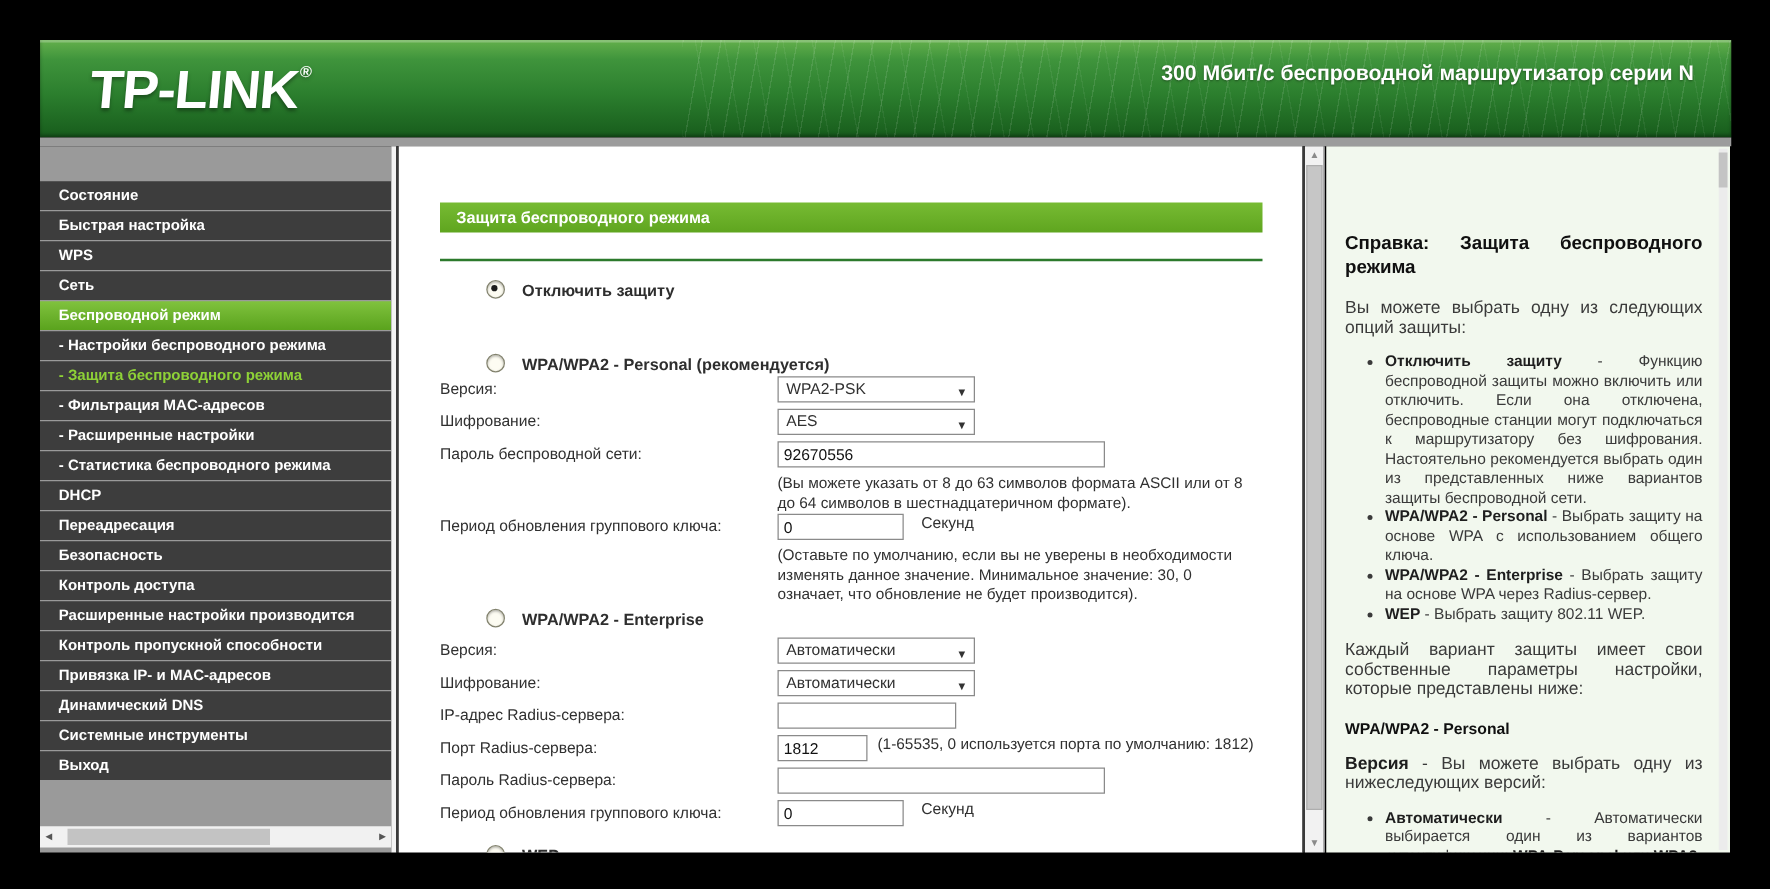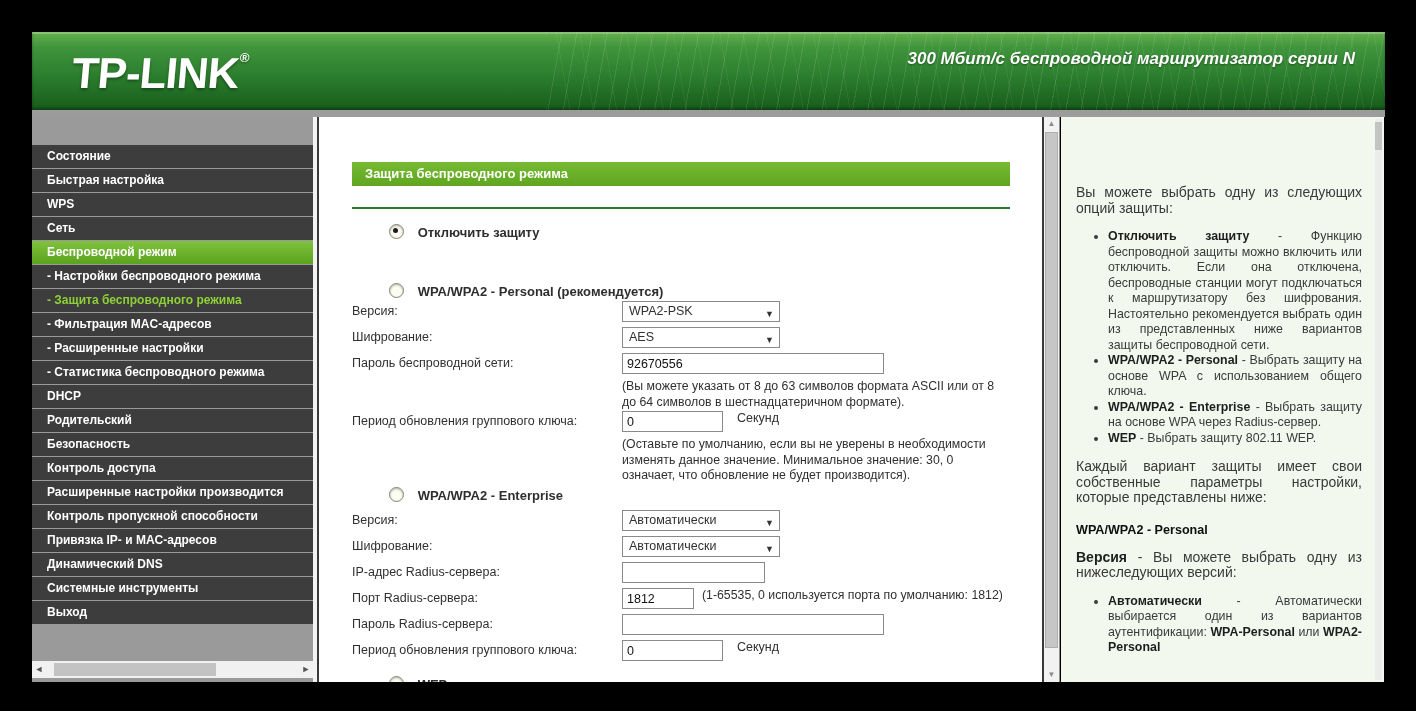--- a/index.html
+++ b/index.html
@@ -20,21 +20,21 @@
     background:
       repeating-linear-gradient(100deg, rgba(255,255,255,.10) 0 1px, transparent 1px 15px),
       repeating-linear-gradient(80deg, rgba(255,255,255,.06) 0 1px, transparent 1px 23px);
   }
   #logo{
     position:absolute;left:40px;top:16px;color:#fff;font-weight:bold;
     font-size:44px;letter-spacing:-1px;transform:skewX(-5deg) scaleY(.98);
     text-shadow:0 2px 3px rgba(0,0,0,.35);
   }
   #logo sup{font-size:13px;vertical-align:26px;letter-spacing:0;}
-  #header-right{position:absolute;right:30px;top:17px;text-align:right;color:#fff;text-shadow:0 1px 2px rgba(0,0,0,.4);font-style:italic;}
+  #header-right{position:absolute;right:30px;top:17px;text-align:right;color:#fff;text-shadow:0 1px 2px rgba(0,0,0,.4);}
   #header-right .l1{font-size:17px;font-weight:bold;}
   #header-right .l2{font-size:13px;font-weight:bold;margin-top:7px;}
   
   #topstrip{position:absolute;left:32px;top:110px;width:1353px;height:7px;background:#9c9c9c;}
   
   #sidebar{position:absolute;left:32px;top:117px;width:281px;height:565px;background:#9a9a9a;overflow:hidden;}
   #menu{list-style:none;margin:0;padding:28px 0 0 0;}
   #menu li{
     height:23px;line-height:23px;margin-bottom:1px;background:#3d3d3d;color:#fff;
     font-weight:bold;font-size:12px;padding-left:15px;cursor:pointer;
@@ -123,21 +123,21 @@
       <li class="menu-item">Быстрая настройка</li>
       <li class="menu-item">WPS</li>
       <li class="menu-item">Сеть</li>
       <li class="menu-item active">Беспроводной режим</li>
       <li class="menu-item sub">- Настройки беспроводного режима</li>
       <li class="menu-item sub current">- Защита беспроводного режима</li>
       <li class="menu-item sub">- Фильтрация MAC-адресов</li>
       <li class="menu-item sub">- Расширенные настройки</li>
       <li class="menu-item sub">- Статистика беспроводного режима</li>
       <li class="menu-item">DHCP</li>
-      <li class="menu-item">Родительский</li>
+      <li class="menu-item">Переадресация</li>
       <li class="menu-item">Безопасность</li>
       <li class="menu-item">Контроль доступа</li>
       <li class="menu-item">Расширенные настройки производится</li>
       <li class="menu-item">Контроль пропускной способности</li>
       <li class="menu-item">Привязка IP- и MAC-адресов</li>
       <li class="menu-item">Динамический DNS</li>
       <li class="menu-item">Системные инструменты</li>
       <li class="menu-item">Выход</li>
     </ul>
   <div id="side-hscroll">
@@ -233,20 +233,21 @@
 
 <div id="main-scroll">
   <div class="sarr up">▲</div>
   <div class="thumb"></div>
   <div class="sarr down">▼</div>
 </div>
 
 <div id="vline3" class="vline"></div>
 
 <div id="help">
+  <h1>Справка: Защита беспроводного режима</h1>
   <p>Вы можете выбрать одну из следующих опций защиты:</p>
   <ul>
     <li><span class="b">Отключить защиту</span><span> - Функцию беспроводной защиты можно включить или отключить. Если она отключена, беспроводные станции могут подключаться к маршрутизатору без шифрования. Настоятельно рекомендуется выбрать один из представленных ниже вариантов защиты беспроводной сети.</span></li>
     <li><span class="b">WPA/WPA2 - Personal</span><span> - Выбрать защиту на основе WPA с использованием общего ключа.</span></li>
     <li><span class="b">WPA/WPA2 - Enterprise</span><span> - Выбрать защиту на основе WPA через Radius-сервер.</span></li>
     <li><span class="b">WEP</span><span> - Выбрать защиту 802.11 WEP.</span></li>
   </ul>
   <p>Каждый вариант защиты имеет свои собственные параметры настройки, которые представлены ниже:</p>
   <h2>WPA/WPA2 - Personal</h2>
   <p><span class="b">Версия</span><span> - Вы можете выбрать одну из нижеследующих версий:</span></p>

